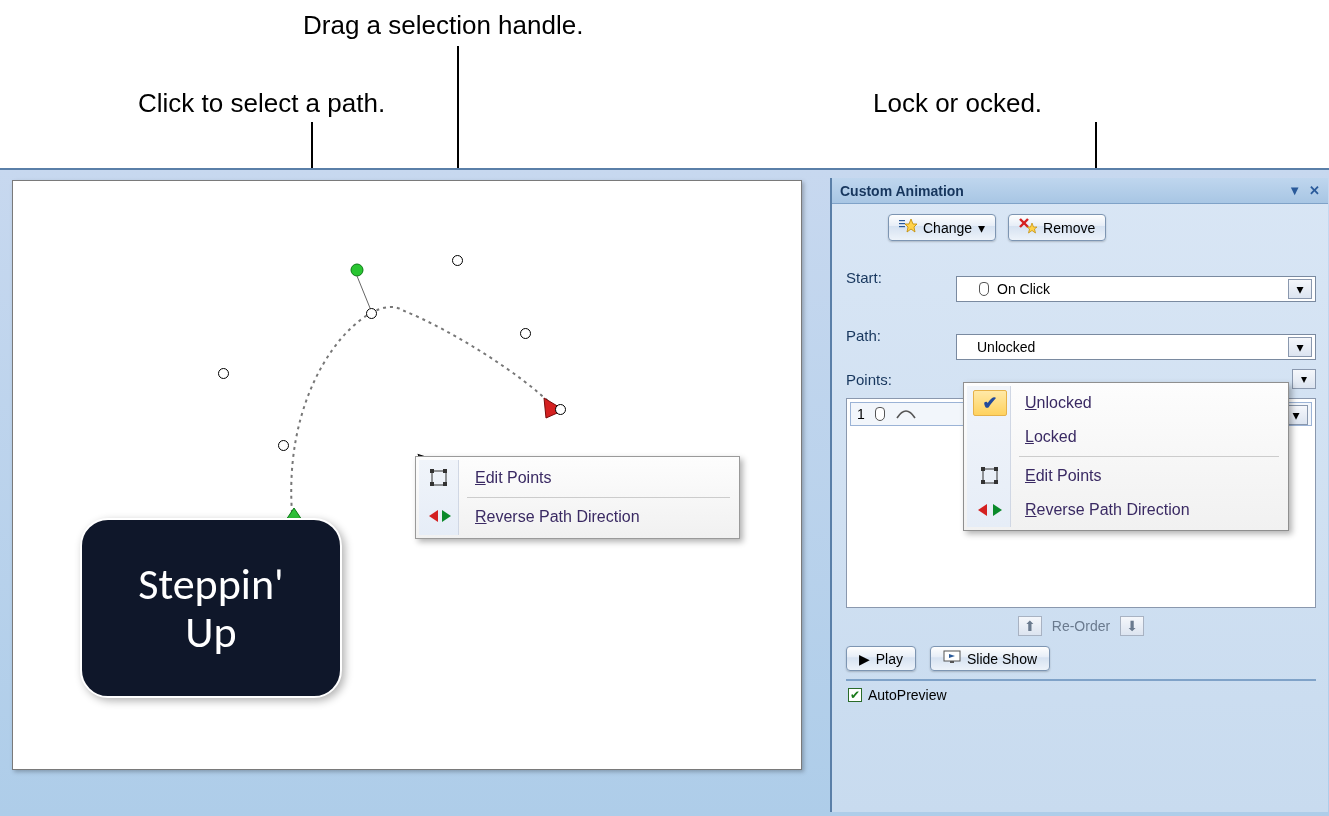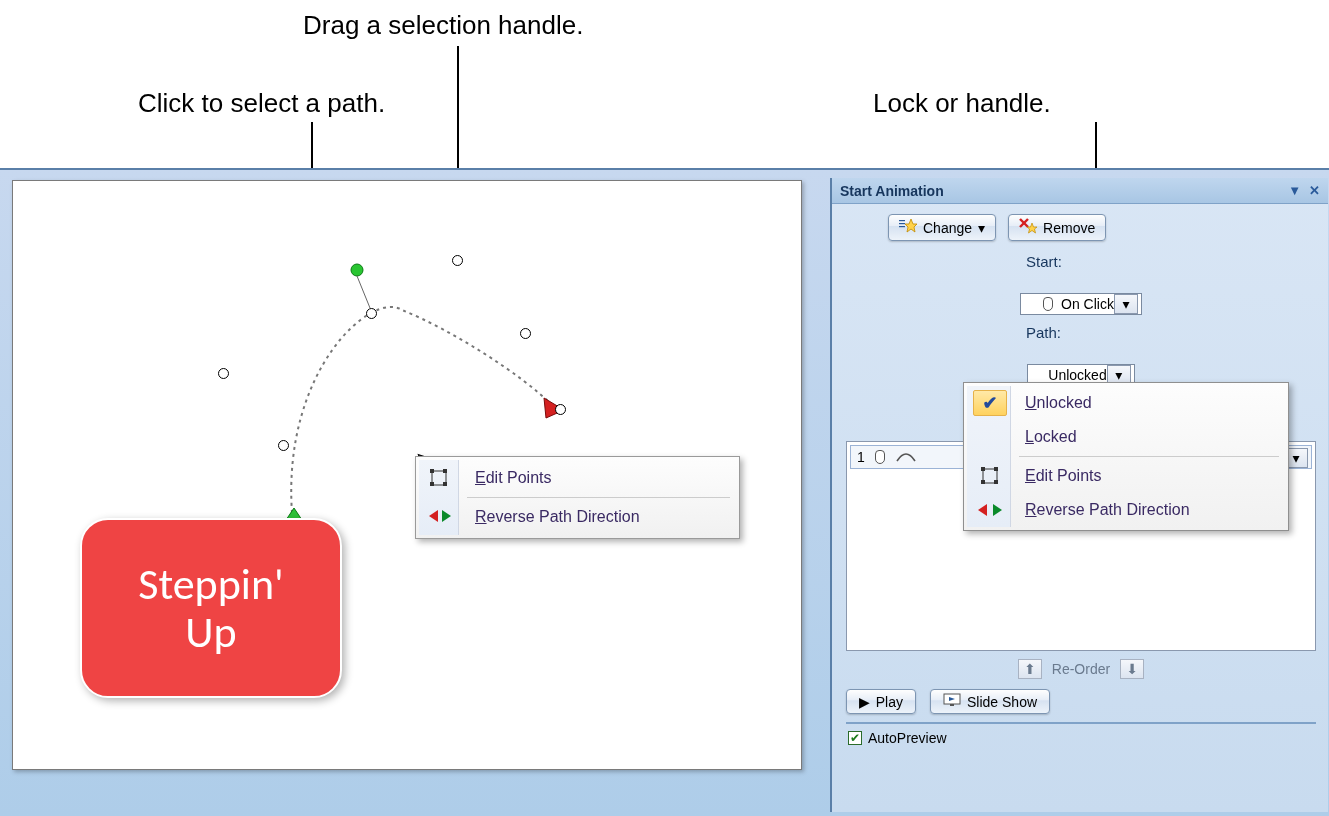--- a/index.html
+++ b/index.html
@@ -38,21 +38,21 @@
     background: #fff;
     border: 1px solid #7a7a7a;
     box-shadow: 2px 2px 4px rgba(0,0,0,.25);
   }
 
   
   .shape-box {
     position: absolute;
     left: 80px; top: 518px;
     width: 262px; height: 180px;
-    background: #ef4444;
+    background: #0f172a;
     border: 2px solid #fff;
     border-radius: 28px;
     box-shadow: 3px 3px 8px rgba(0,0,0,.3);
     color: #fff;
     font-family: Calibri, Arial, sans-serif;
     font-size: 44px;
     text-align: center;
     display: flex;
     align-items: center;
     justify-content: center;
@@ -122,21 +122,21 @@
     background: linear-gradient(#fefefe,#e6edf7 45%,#d6e2f1 46%,#edf3fa);
     box-shadow: 0 1px 2px rgba(0,0,0,.2);
   }
   .btn.small { font-size: 14px; padding: 3px 12px; }
   .row-buttons { display: flex; gap: 12px; margin-bottom: 12px; padding-left: 42px; }
   .mod-header {
     color: #17365d; font-weight: bold; font-size: 14px;
     border-bottom: 1px solid #7fa2c8;
     padding-bottom: 4px; margin-bottom: 8px;
   }
-  .field-row { display: flex; align-items: center; margin-bottom: 9px; flex-direction: column; }
+  .field-row { display: flex; align-items: center; margin-bottom: 9px; }
   .field-row label { width: 110px; color: #17365d; font-size: 15px; }
   .combo {
     flex: 1; height: 26px;
     background: #fff; border: 1px solid #7a8aa0;
     display: flex; align-items: center; justify-content: space-between;
     padding: 0 3px 0 20px; font-size: 14px; margin-top: 23px;
   }
   .combo .arrowbtn, .arrowbtn {
     width: 24px; height: 20px;
     background: linear-gradient(#f5f7fb,#dce4f0);
@@ -200,21 +200,21 @@
   
   .cursor { position: absolute; left: 420px; top: 449px; font-size: 24px; color: #000; transform: rotate(-20deg); }
   .mouse-icon { display:inline-block; width:14px; height:14px; position:relative; }
   .mouse-icon::before { content:""; position:absolute; left:2px; top:0; width:8px; height:12px; border:1px solid #555; border-radius:4px 4px 5px 5px; background:#fff;}
 </style>
 </head>
 <body>
 
 <div class="callout" style="left:303px; top:10px;">Drag a selection handle.</div>
 <div class="callout" style="left:138px; top:88px;">Click to select a path.</div>
-<div class="callout" style="left:873px; top:88px;">Lock or handle.</div>
+<div class="callout" style="left:873px; top:88px;">Lock or ocked.</div>
 <div class="callout-line" style="left:457px; top:46px; width:2px; height:210px;"></div>
 <div class="callout-line" style="left:311px; top:122px; width:2px; height:260px;"></div>
 <div class="callout-line" style="left:1095px; top:122px; width:2px; height:213px;"></div>
 
 <div class="app-frame"></div>
 
 <div class="slide-canvas"></div>
 
 <svg class="path-svg" width="800" height="600" style="left:12px; top:180px;">
   <path d="M 280 333 C 270 190, 360 110, 390 130 C 440 150, 510 195, 540 225" stroke="#777" stroke-width="2" stroke-dasharray="3 4" fill="none"></path>
@@ -267,21 +267,21 @@
           <polygon points="0,9 9,3 9,15" fill="#d42020"></polygon>
           <polygon points="22,9 13,3 13,15" fill="#0a8a2a"></polygon>
         </svg>
     </span>
     <span><span class="underline">R</span>everse Path Direction</span>
   </div>
 </div>
 
 <div class="task-pane">
   <div class="pane-title">
-    <span>Start Animation</span>
+    <span>Custom Animation</span>
     <span class="controls">
       <span>▼</span>
       <span>✕</span>
     </span>
   </div>
   <div class="pane-body">
     <div class="row-buttons">
       <div class="btn">
         <span>
           <svg width="18" height="16">

